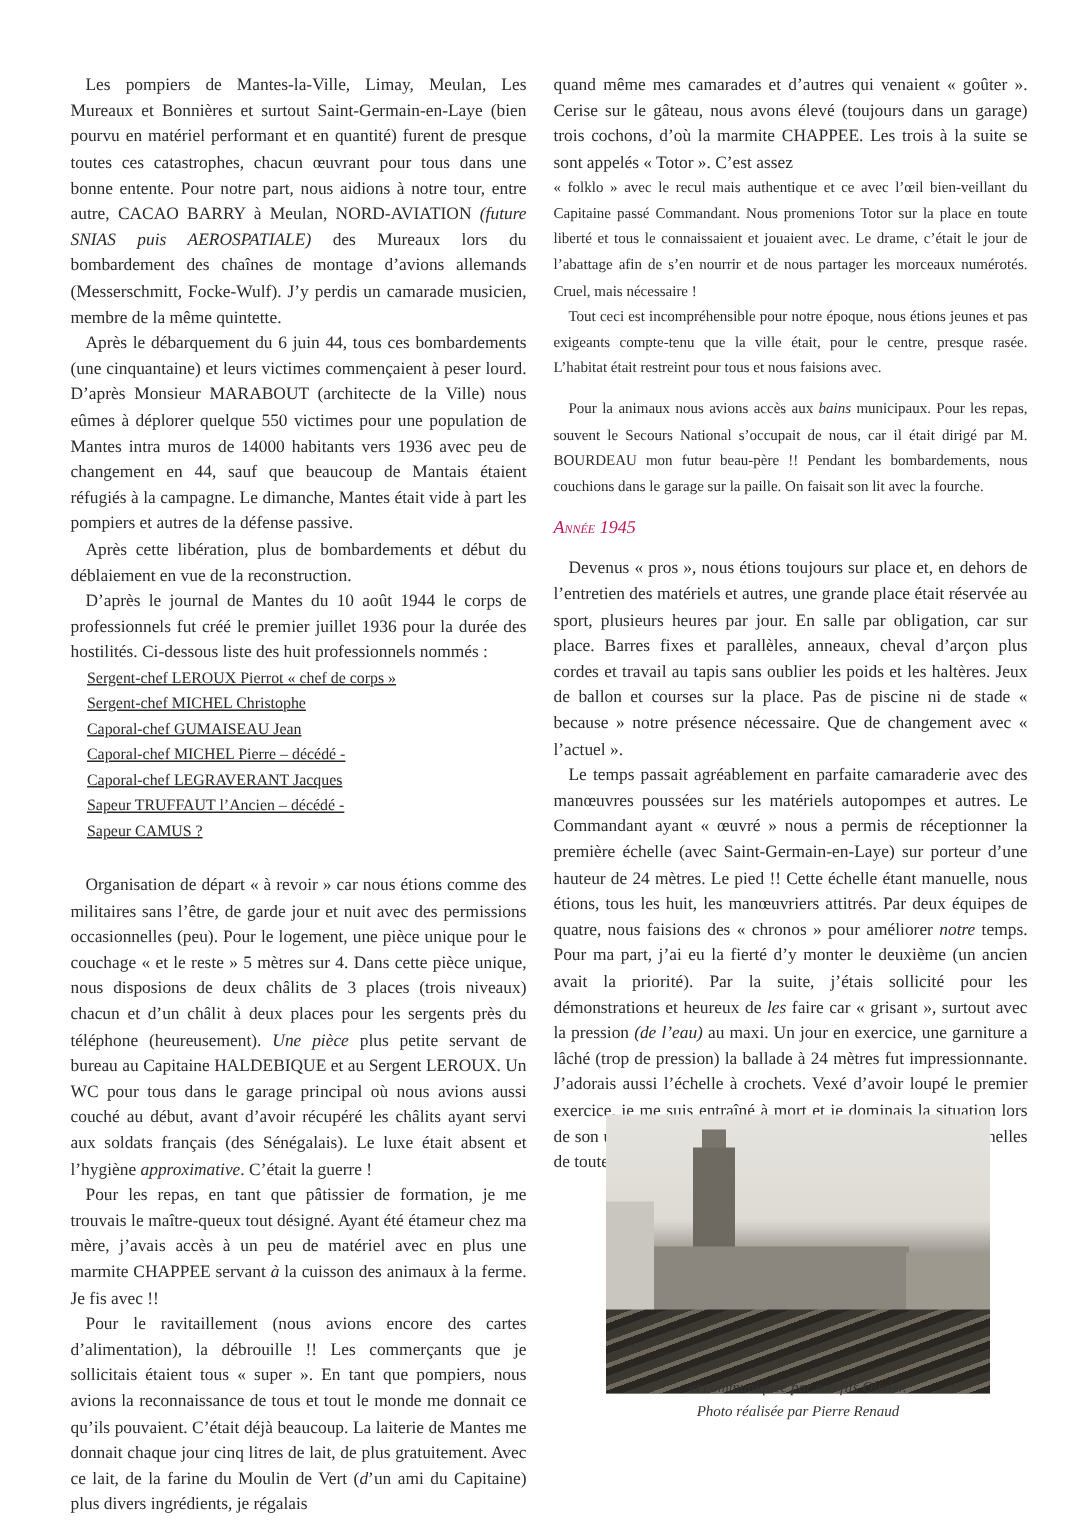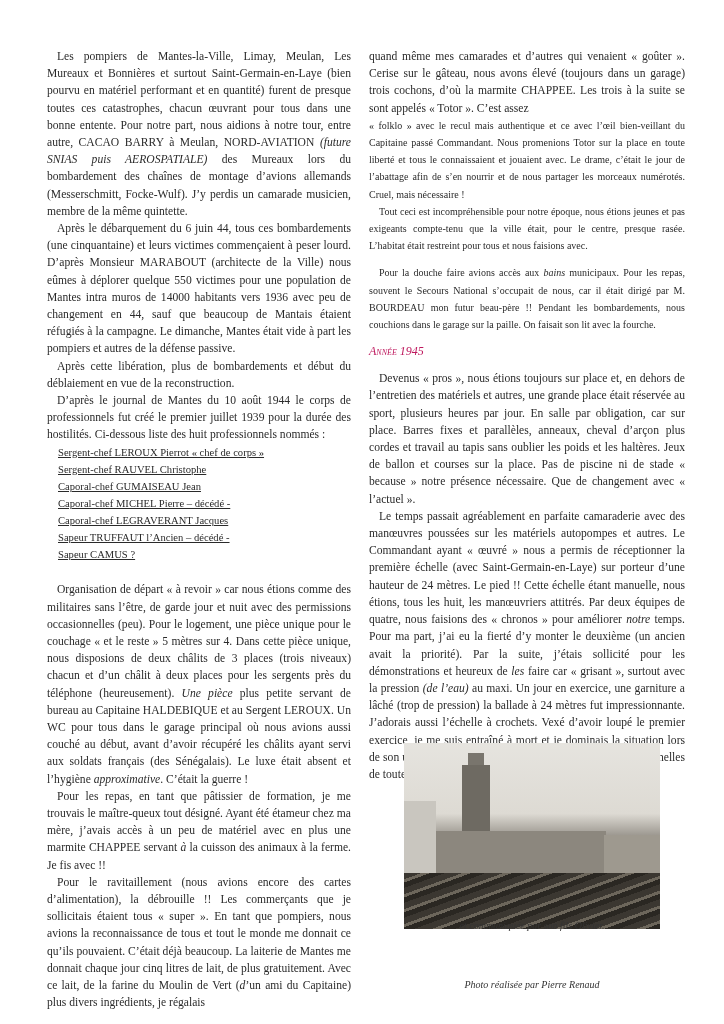--- a/index.html
+++ b/index.html
@@ -28,51 +28,51 @@
   .photo .rubble { position:absolute; left:0; top:130px; width:256px; height:56px; background:repeating-linear-gradient(160deg,#3b3731 0 6px,#6c665b 6px 9px,#2a2722 9px 14px); }
   .caption { position:absolute; left:404px; width:256px; text-align:center; font-style:italic; font-size:10px; color:#333; }
 </style>
 </head>
 <body>
 
 <div class="col col-left">
   <p><span>Les pompiers de Mantes-la-Ville, Limay, Meulan, Les Mureaux et Bonnières et surtout Saint-Germain-en-Laye (bien pourvu en matériel performant et en quantité) furent de presque toutes ces catastrophes, chacun œuvrant pour tous dans une bonne entente. Pour notre part, nous aidions à notre tour, entre autre, CACAO BARRY à Meulan, NORD-AVIATION </span><i>(future SNIAS puis AEROSPATIALE)</i><span> des Mureaux lors du bombardement des chaînes de montage d’avions allemands (Messerschmitt, Focke-Wulf). J’y perdis un camarade musicien, membre de la même quintette.</span></p>
   <p>Après le débarquement du 6 juin 44, tous ces bombardements (une cinquantaine) et leurs victimes commençaient à peser lourd. D’après Monsieur MARABOUT (architecte de la Ville) nous eûmes à déplorer quelque 550 victimes pour une population de Mantes intra muros de 14000 habitants vers 1936 avec peu de changement en 44, sauf que beaucoup de Mantais étaient réfugiés à la campagne. Le dimanche, Mantes était vide à part les pompiers et autres de la défense passive.</p>
   <p>Après cette libération, plus de bombardements et début du déblaiement en vue de la reconstruction.</p>
-  <p>D’après le journal de Mantes du 10 août 1944 le corps de professionnels fut créé le premier juillet 1939 pour la durée des hostilités. Ci-dessous liste des huit professionnels nommés :</p>
+  <p>D’après le journal de Mantes du 10 août 1944 le corps de professionnels fut créé le premier juillet 1936 pour la durée des hostilités. Ci-dessous liste des huit professionnels nommés :</p>
   <div class="list">
     <div>Sergent-chef LEROUX Pierrot « chef de corps »</div>
-    <div>Sergent-chef RAUVEL Christophe</div>
+    <div>Sergent-chef MICHEL Christophe</div>
     <div>Caporal-chef GUMAISEAU Jean</div>
     <div>Caporal-chef MICHEL Pierre – décédé -</div>
     <div>Caporal-chef LEGRAVERANT Jacques</div>
     <div>Sapeur TRUFFAUT l’Ancien – décédé -</div>
     <div>Sapeur CAMUS ?</div>
   </div>
   <div class="gap"></div>
   <p><span>Organisation de départ « à revoir » car nous étions comme des militaires sans l’être, de garde jour et nuit avec des permissions occasionnelles (peu). Pour le logement, une pièce unique pour le couchage « et le reste » 5 mètres sur 4. Dans cette pièce unique, nous disposions de deux châlits de 3 places (trois niveaux) chacun et d’un châlit à deux places pour les sergents près du téléphone (heureusement). </span><i>Une pièce</i><span> plus petite servant de bureau au Capitaine HALDEBIQUE et au Sergent LEROUX. Un WC pour tous dans le garage principal où nous avions aussi couché au début, avant d’avoir récupéré les châlits ayant servi aux soldats français (des Sénégalais). Le luxe était absent et l’hygiène </span><i>approximative</i><span>. C’était la guerre !</span></p>
   <p><span>Pour les repas, en tant que pâtissier de formation, je me trouvais le maître-queux tout désigné. Ayant été étameur chez ma mère, j’avais accès à un peu de matériel avec en plus une marmite CHAPPEE servant </span><i>à</i><span> la cuisson des animaux à la ferme. Je fis avec !!</span></p>
   <p><span>Pour le ravitaillement (nous avions encore des cartes d’alimentation), la débrouille !! Les commerçants que je sollicitais étaient tous « super ». En tant que pompiers, nous avions la reconnaissance de tous et tout le monde me donnait ce qu’ils pouvaient. C’était déjà beaucoup. La laiterie de Mantes me donnait chaque jour cinq litres de lait, de plus gratuitement. Avec ce lait, de la farine du Moulin de Vert (</span><i>d</i><span>’un ami du Capitaine) plus divers ingrédients, je régalais</span></p>
 </div>
 
 <div class="col col-right">
   <p class="noind">quand même mes camarades et d’autres qui venaient « goûter ». Cerise sur le gâteau, nous avons élevé (toujours dans un garage) trois cochons, d’où la marmite CHAPPEE. Les trois à la suite se sont appelés « Totor ». C’est assez</p>
   <p class="noind small">« folklo » avec le recul mais authentique et ce avec l’œil bien-veillant du Capitaine passé Commandant. Nous promenions Totor sur la place en toute liberté et tous le connaissaient et jouaient avec. Le drame, c’était le jour de l’abattage afin de s’en nourrir et de nous partager les morceaux numérotés. Cruel, mais nécessaire !</p>
   <p class="small">Tout ceci est incompréhensible pour notre époque, nous étions jeunes et pas exigeants compte-tenu que la ville était, pour le centre, presque rasée. L’habitat était restreint pour tous et nous faisions avec.</p>
   <div class="gap-s"></div>
-  <p class="small"><span>Pour la douche faire avions accès aux </span><i>bains</i><span> municipaux. Pour les repas, souvent le Secours National s’occupait de nous, car il était dirigé par M. BOURDEAU mon futur beau-père !! Pendant les bombardements, nous couchions dans le garage sur la paille. On faisait son lit avec la fourche.</span></p>
+  <p class="small"><span>Pour la animaux nous avions accès aux </span><i>bains</i><span> municipaux. Pour les repas, souvent le Secours National s’occupait de nous, car il était dirigé par M. BOURDEAU mon futur beau-père !! Pendant les bombardements, nous couchions dans le garage sur la paille. On faisait son lit avec la fourche.</span></p>
   <div class="gap-s"></div>
   <h2>Année 1945</h2>
   <div class="gap-s"></div>
   <p>Devenus « pros », nous étions toujours sur place et, en dehors de l’entretien des matériels et autres, une grande place était réservée au sport, plusieurs heures par jour. En salle par obligation, car sur place. Barres fixes et parallèles, anneaux, cheval d’arçon plus cordes et travail au tapis sans oublier les poids et les haltères. Jeux de ballon et courses sur la place. Pas de piscine ni de stade « because » notre présence nécessaire. Que de changement avec « l’actuel ».</p>
   <p><span>Le temps passait agréablement en parfaite camaraderie avec des manœuvres poussées sur les matériels autopompes et autres. Le Commandant ayant « œuvré » nous a permis de réceptionner la première échelle (avec Saint-Germain-en-Laye) sur porteur d’une hauteur de 24 mètres. Le pied !! Cette échelle étant manuelle, nous étions, tous les huit, les manœuvriers attitrés. Par deux équipes de quatre, nous faisions des « chronos » pour améliorer </span><i>notre</i><span> temps. Pour ma part, j’ai eu la fierté d’y monter le deuxième (un ancien avait la priorité). Par la suite, j’étais sollicité pour les démonstrations et heureux de </span><i>les</i><span> faire car « grisant », surtout avec la pression </span><i>(de l’eau)</i><span> au maxi. Un jour en exercice, une garniture a lâché (trop de pression) la ballade à 24 mètres fut impressionnante. J’adorais aussi l’échelle à crochets. Vexé d’avoir loupé le premier exercice, je me suis entraîné à mort et je dominais la situation lors de son utilisation. Nous étions devenus des spécialistes des échelles de toutes sortes. Nous étions jeunes et </span><i>sans</i><span> « surpoids ».</span></p>
 </div>
 
 <div class="photo" title="Ruines de Mantes après le bombardement, avec la tour Saint-Maclou">
   <div class="tower-top"></div>
   <div class="tower"></div>
   <div class="bldg"></div>
   <div class="row"></div>
   <div class="row2"></div>
   <div class="rubble"></div>
 </div>
-<div class="caption" style="top:979px;">Photo réalisée par Pierre Renaud</div>
+<div class="caption" style="top:936px;">Photo réalisée par Pierre Renaud</div>
 <div class="caption" style="top:920px;">et communiquée par son fils Olivier.</div>
 
 </body></html>

